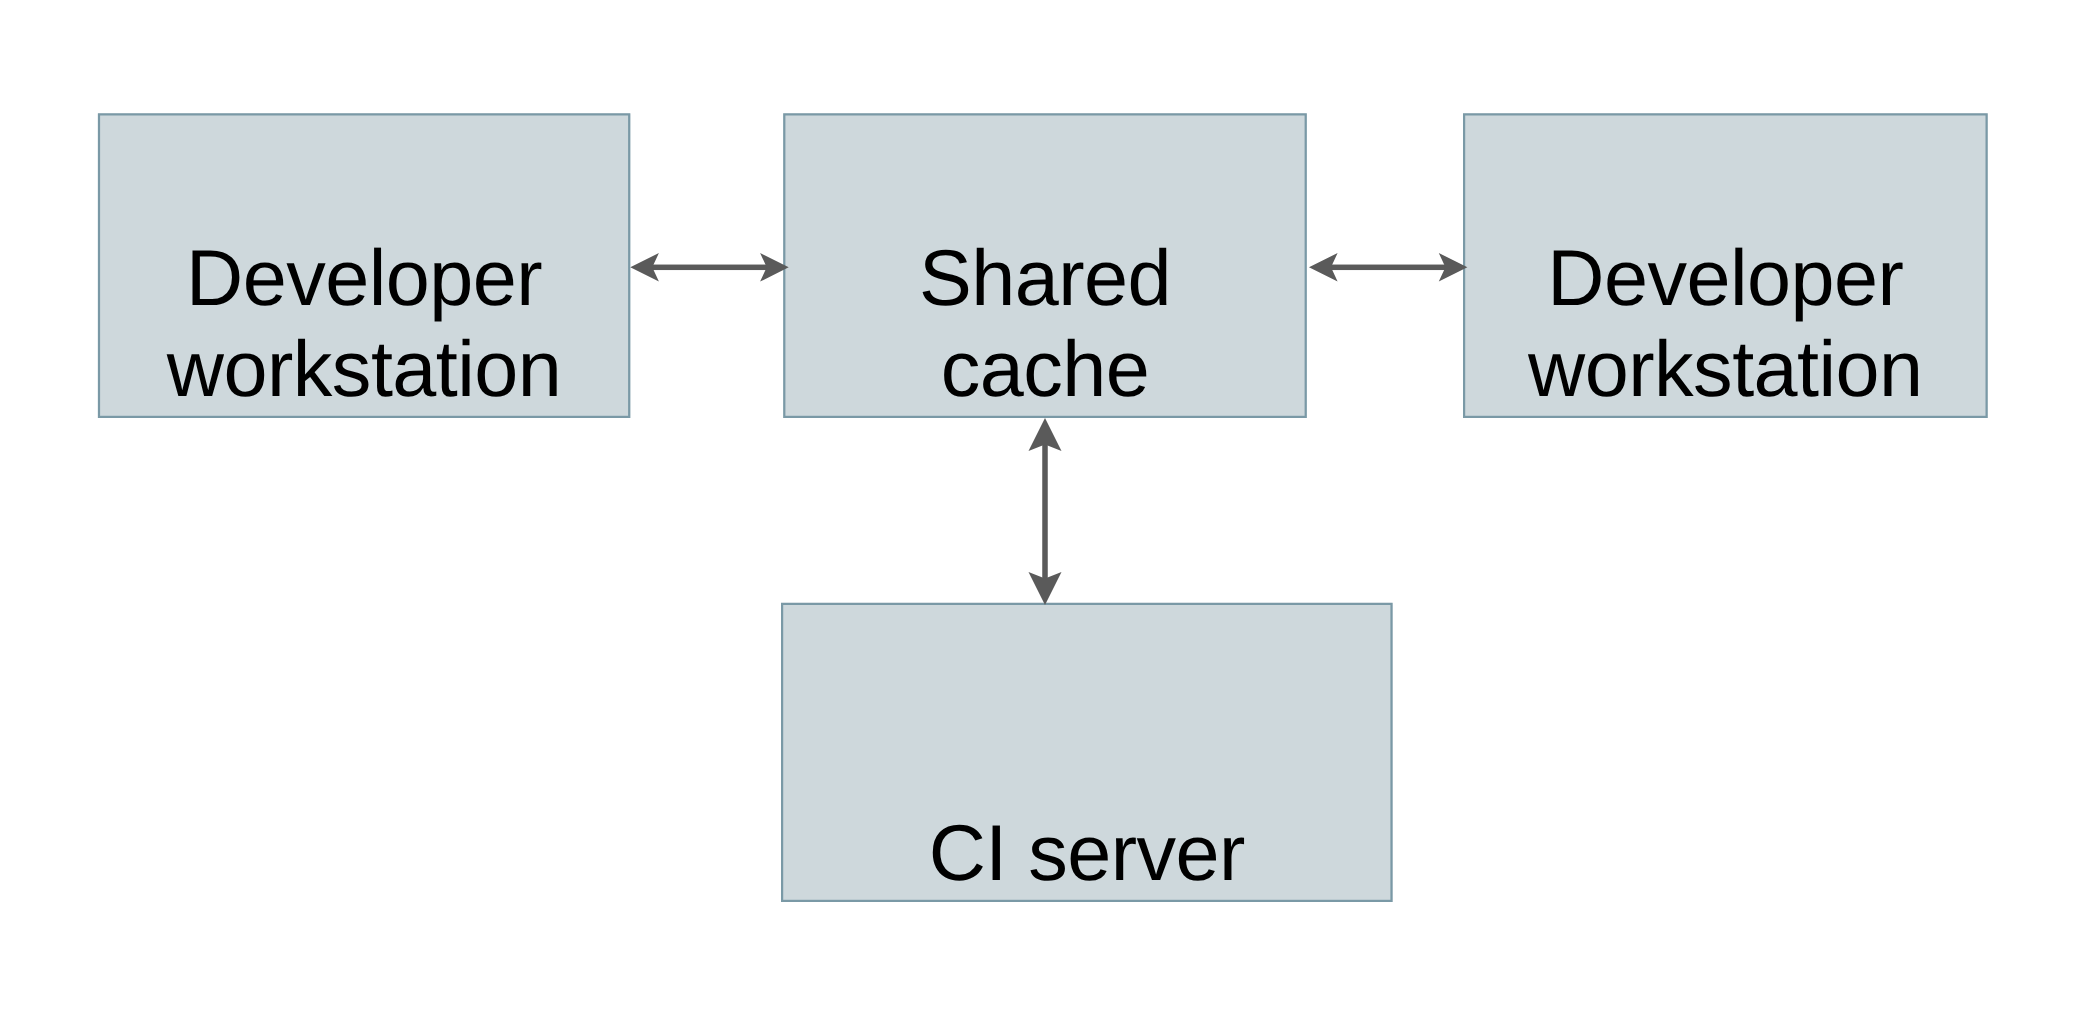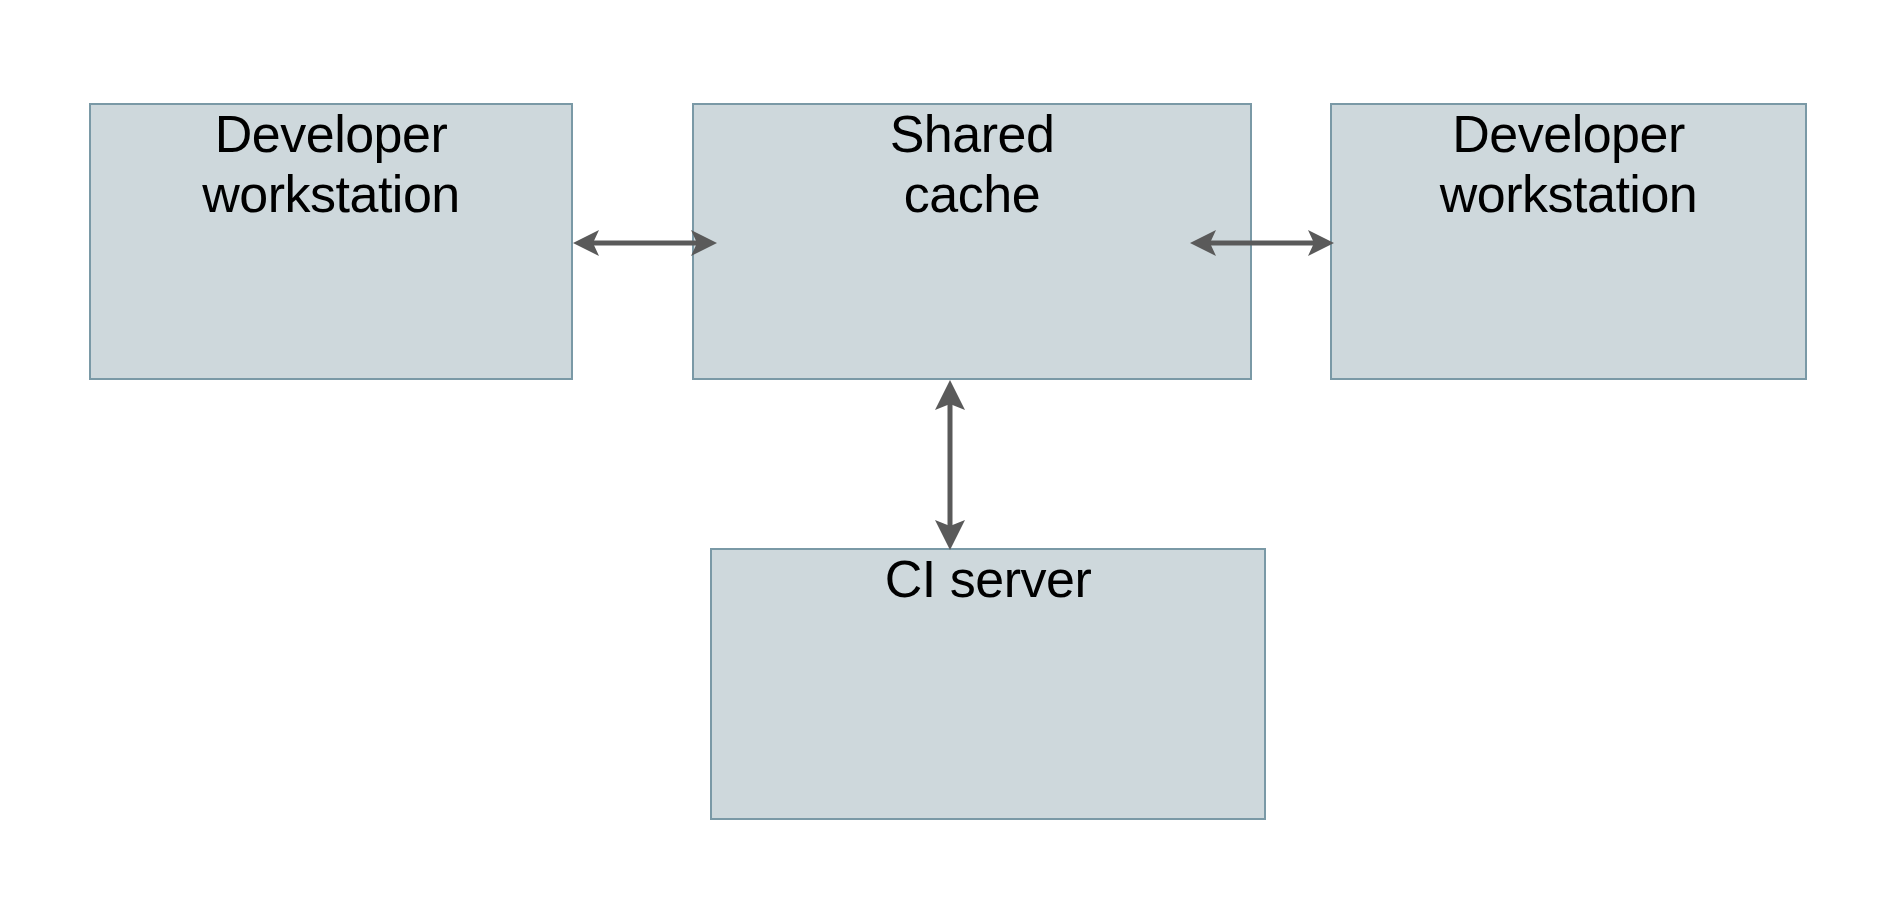--- a/index.html
+++ b/index.html
@@ -16,34 +16,34 @@
     height: 922px;
     background: #ffffff;
     overflow: hidden;
   }
   .node {
     position: absolute;
     box-sizing: border-box;
     background: #ced8dc;
     border: 2px solid #7a99a6;
     display: flex;
-    align-items: flex-start;
+    align-items: flex-end;
     justify-content: center;
     text-align: center;
     color: #000000;
     font-family: "Liberation Sans", sans-serif;
-    font-size: 52px;
+    font-size: 72px;
     line-height: 1.15;
     font-weight: 400;
     letter-spacing: -0.5px;
     white-space: pre-line;
     user-select: none;
   }
   .node-dev-left   { left: 89px;   top: 103px; width: 484px; height: 277px; }
-  .node-cache      { left: 692px;  top: 103px; width: 560px; height: 277px; }
+  .node-cache      { left: 712px;  top: 103px; width: 476px; height: 277px; }
   .node-dev-right  { left: 1330px; top: 103px; width: 477px; height: 277px; }
   .node-ci         { left: 710px;  top: 548px; width: 556px; height: 272px; }
 
   .connector {
     position: absolute;
     overflow: visible;
   }
   .conn-left   { left: 569px;  top: 213px; width: 152px; height: 60px; }
   .conn-right  { left: 1186px; top: 213px; width: 152px; height: 60px; }
   .conn-down   { left: 920px;  top: 376px; width: 60px;  height: 178px; }

